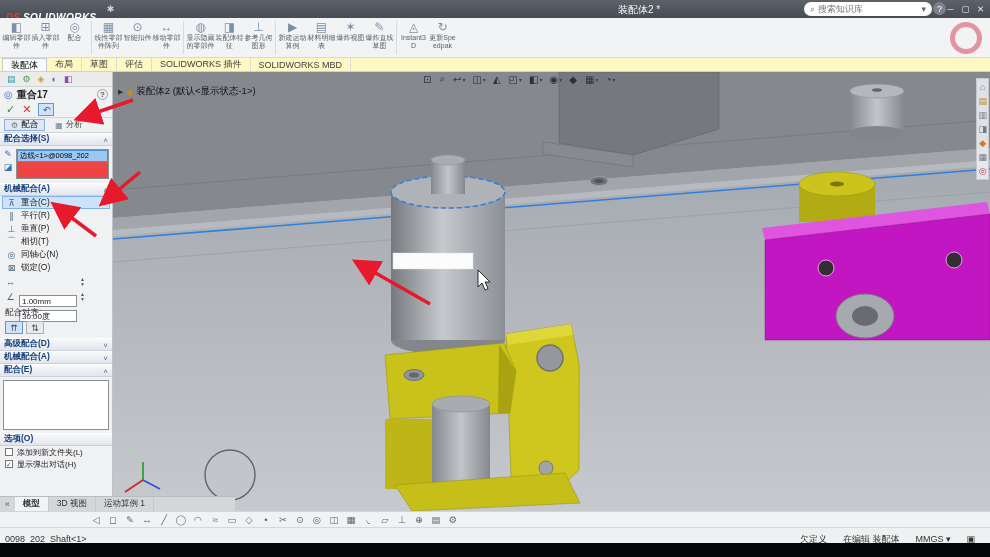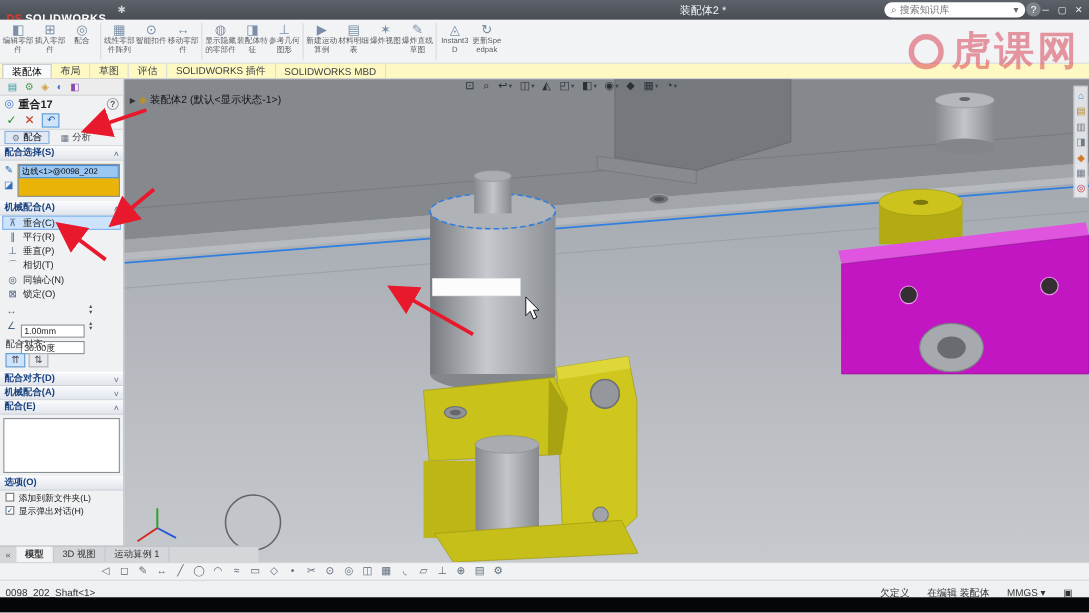--- a/index.html
+++ b/index.html
@@ -3,21 +3,21 @@
 <meta charset="utf-8">
 <style>
   *{margin:0;padding:0;box-sizing:border-box;}
   html,body{width:990px;height:557px;}
   .screen{position:relative;width:990px;height:557px;overflow:hidden;background:#eef0f1;
           font-family:"Liberation Sans","DejaVu Sans",sans-serif;-webkit-font-smoothing:antialiased;}
 
   
   .titlebar{position:absolute;top:0;left:0;right:0;height:18px;background:linear-gradient(#5d626a,#484d54);
             display:flex;align-items:center;gap:10px;padding:0 6px;color:#dfe2e5;font-size:10px;}
-  .logo{display:flex;align-items:center;gap:3px;font-weight:bold;margin-top:16px;}
+  .logo{display:flex;align-items:center;gap:3px;font-weight:bold;font-style:italic;margin-top:16px;}
   .logo-mark{color:#e03c31;font-size:10px;}
   .logo-text{color:#fff;font-size:10px;letter-spacing:.5px;}
   .menus{display:flex;gap:9px;}
   .menu-item{cursor:default;white-space:nowrap;}
   .tb-pin{color:#cfd3d8;font-size:9px;}
   .doc-title{position:absolute;left:618px;top:3px;font-size:10px;color:#f2f4f6;}
   .search-box{position:absolute;right:58px;top:2px;width:128px;height:14px;background:#fff;border-radius:7px;
               display:flex;align-items:center;gap:3px;padding:0 6px;color:#8a8f96;}
   .search-box input{flex:1;width:70px;border:none;outline:none;background:transparent;font-size:9px;color:#555;
                     font-family:inherit;}
@@ -56,21 +56,21 @@
        justify-content:center;font-size:9px;color:#1f5faa;}
   .pm-subtabs{height:15px;display:flex;gap:3px;padding:1px 4px;border-bottom:1px solid #d3d5d7;}
   .subtab{padding:0 6px;display:flex;align-items:center;gap:3px;font-size:8.5px;border:1px solid transparent;color:#444;}
   .subtab .stg{font-size:8px;color:#6b7787;}
   .subtab.active{background:#dfe8f4;border-color:#8ab0dd;color:#000;}
   .sec-h{height:13px;display:flex;align-items:flex-end;padding:0 4px;background:linear-gradient(#f8f9fb,#e1e5ec);
          border-top:1px solid #fff;border-bottom:1px solid #ccd1d9;color:#17407e;font-weight:bold;font-size:8.5px;}
   .sec-h .chev{margin-left:auto;color:#5b6a80;font-size:8px;font-weight:normal;}
   .sel-wrap{display:flex;gap:2px;padding:3px 3px 4px 2px;}
   .sel-filter{width:12px;display:flex;flex-direction:column;align-items:center;gap:3px;color:#2f6fbd;font-size:9px;}
-  .sel-box{flex:1;height:30px;background:#eab308;border:1px solid #8a8f96;overflow:hidden;}
+  .sel-box{flex:1;height:30px;background:#ef4444;border:1px solid #8a8f96;overflow:hidden;}
   .sel-item{height:12px;background:#9cc7f2;border:1px solid #4a90d9;display:flex;align-items:center;padding:0 2px;
             font-size:7.5px;color:#000;white-space:nowrap;}
   .mate-row{height:13px;display:flex;align-items:center;gap:4px;padding:0 3px;margin:0 2px;font-size:8.5px;color:#222;
             border:1px solid transparent;}
   .mate-row .g{width:11px;text-align:center;color:#4a627d;font-size:9px;}
   .mate-row.selected{background:#cde3fb;border-color:#7fb2ea;}
   .spin-row{height:15px;display:flex;align-items:center;gap:3px;padding:0 3px;margin:0 2px;}
   .spin-row .g{width:11px;text-align:center;color:#4a627d;font-size:9px;}
   .spin-row input{width:58px;height:12px;border:1px solid #8a8f96;background:#fff;font-size:8px;padding:0 2px;
                   color:#222;font-family:inherit;margin-top:39px;}
@@ -307,21 +307,21 @@
           <span>▼</span>
         </span>
     </div>
     <div class="align-label">配合对齐:</div>
     <div class="align-btns">
       <span class="align-btn active">⇈</span>
       <span class="align-btn">⇅</span>
     </div>
 
     <div class="sec-h">
-      <span>配合对齐(D)</span>
+      <span>高级配合(D)</span>
       <span class="chev">˅</span>
     </div>
     <div class="sec-h">
       <span>机械配合(A)</span>
       <span class="chev">˅</span>
     </div>
     <div class="sec-h">
       <span>配合(E)</span>
       <span class="chev">˄</span>
     </div>
@@ -517,21 +517,20 @@
       <span>欠定义</span>
       <span>在编辑 装配体</span>
       <span><span>MMGS</span> <span>▾</span></span>
       <span>▣</span>
     </span>
   </div>
   <div class="blackbar"></div>
 
   <div class="watermark">
     <div class="wm-logo"></div>
-    <div class="wm-text">虎课网</div>
   </div>
 
   <svg class="overlay" width="990" height="557" viewBox="0 0 990 557">
     <defs>
       <marker id="ah" markerWidth="8" markerHeight="8" refX="6" refY="4" orient="auto">
         <path d="M0,0 L8,4 L0,8 z" fill="#e8192c"></path>
       </marker>
     </defs>
     <line x1="133" y1="100" x2="80" y2="118" stroke="#e8192c" stroke-width="3.5" marker-end="url(#ah)"></line>
     <line x1="140" y1="172" x2="104" y2="202" stroke="#e8192c" stroke-width="3.5" marker-end="url(#ah)"></line>

